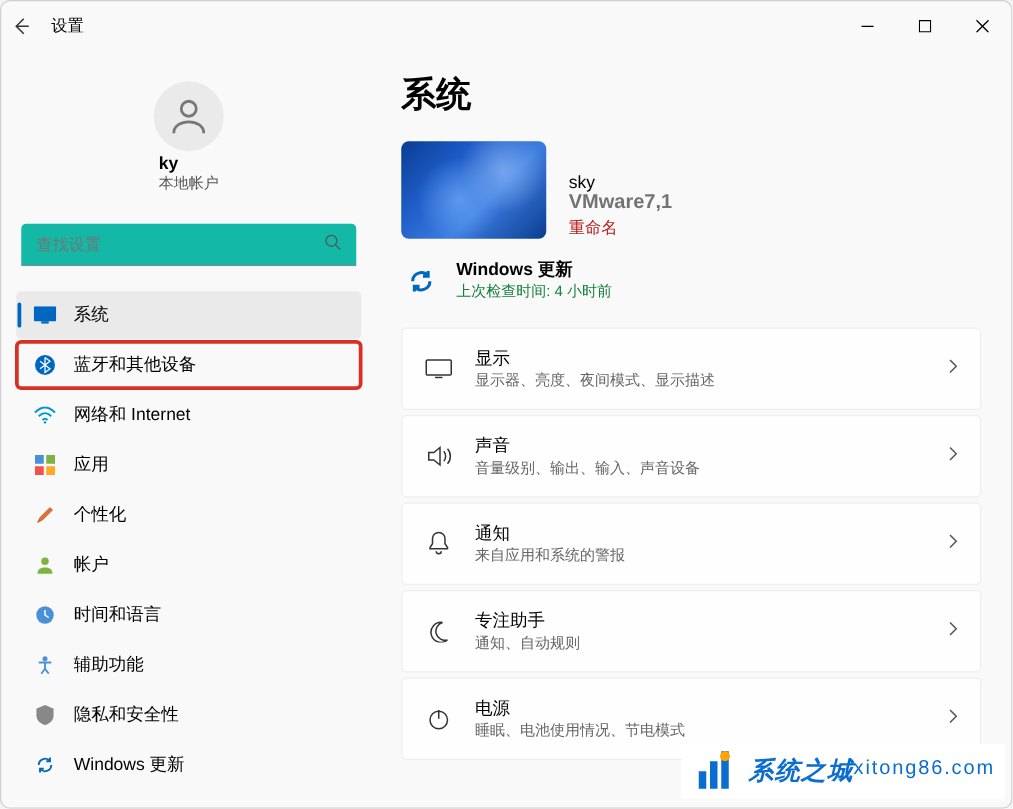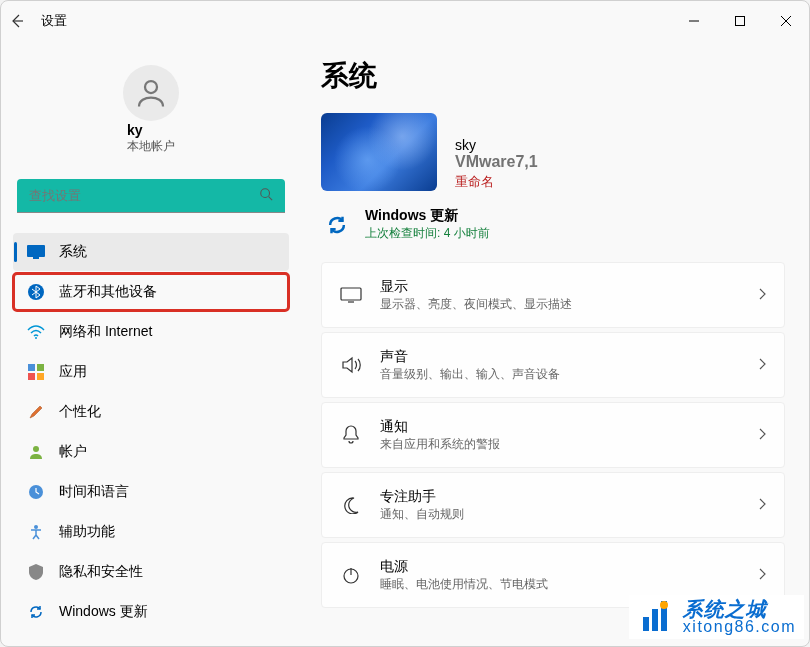--- a/index.html
+++ b/index.html
@@ -39,21 +39,21 @@
     .update-info .usub { font-size: 12px; color: #15803d; }
     .settings-list { display: flex; flex-direction: column; gap: 4px; }
     .setting-item { display: flex; align-items: center; gap: 18px; height: 66px; background: #fefefe; border: 1px solid #eee; border-radius: 4px; padding: 0 18px; cursor: pointer; }
     .setting-icon { width: 22px; height: 22px; display: flex; align-items: center; justify-content: center; color: #333; }
     .setting-text { flex: 1; }
     .setting-text .stitle { font-size: 14px; }
     .setting-text .ssub { font-size: 12px; color: #666; }
     .chev { color: #555; }
     .watermark { position: absolute; right: 6px; bottom: 8px; display: flex; align-items: center; gap: 10px; background: #fff; padding: 4px 8px; }
     .wm-icon { width: 36px; height: 36px; }
-    .wm-text { display: flex; flex-direction: column; line-height: 1; }
+    .wm-text { display: flex; flex-direction: row; line-height: 1; }
     .wm-main { font-size: 20px; font-weight: 700; font-style: italic; color: #0a6dd0; letter-spacing: 1px; }
     .wm-sub { font-size: 16px; letter-spacing: 1.5px; color: #0a6dd0; }
   </style>
 </head>
 <body>
 
 <div class="window">
   <div class="titlebar">
     <div class="back-btn">
       <svg width="16" height="16" viewBox="0 0 16 16">

